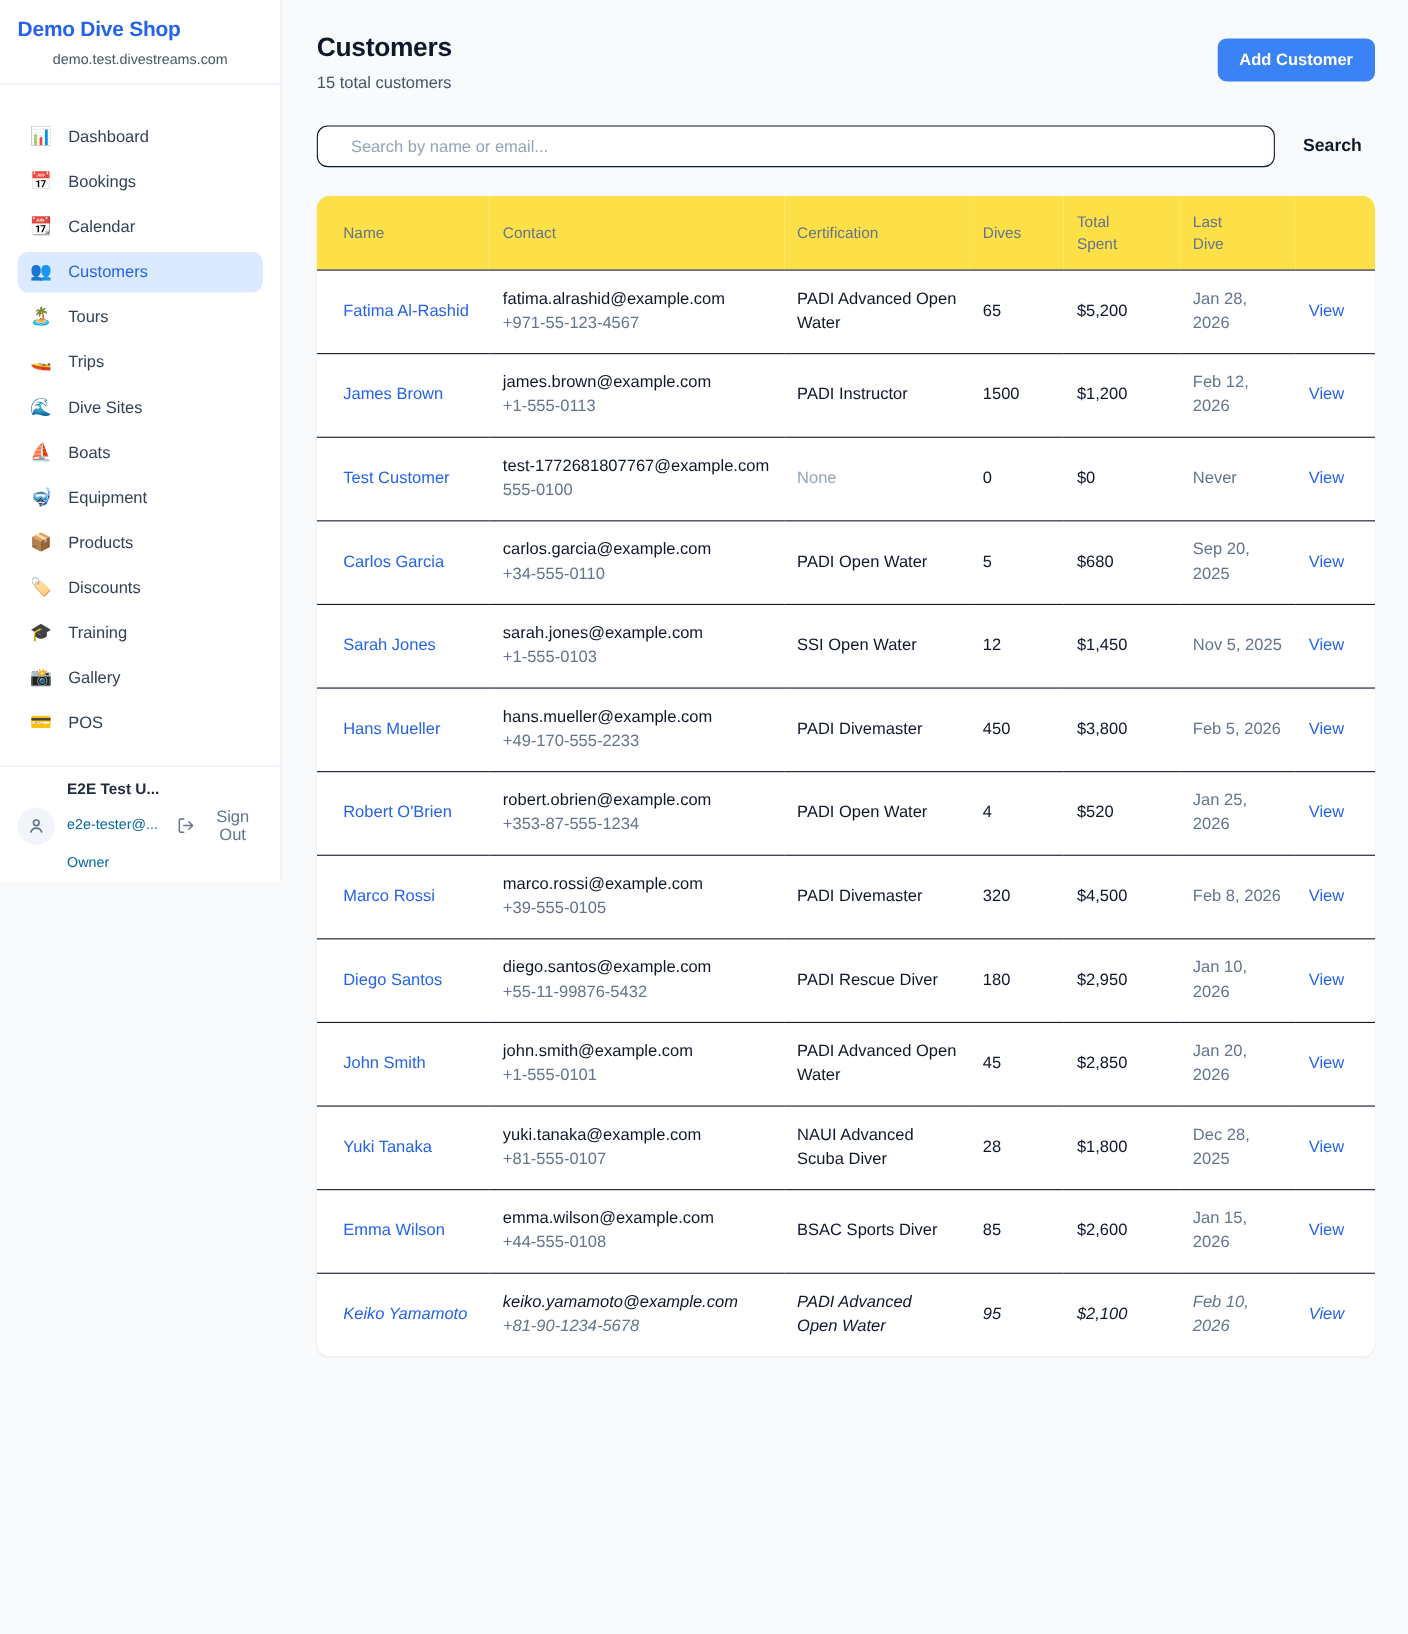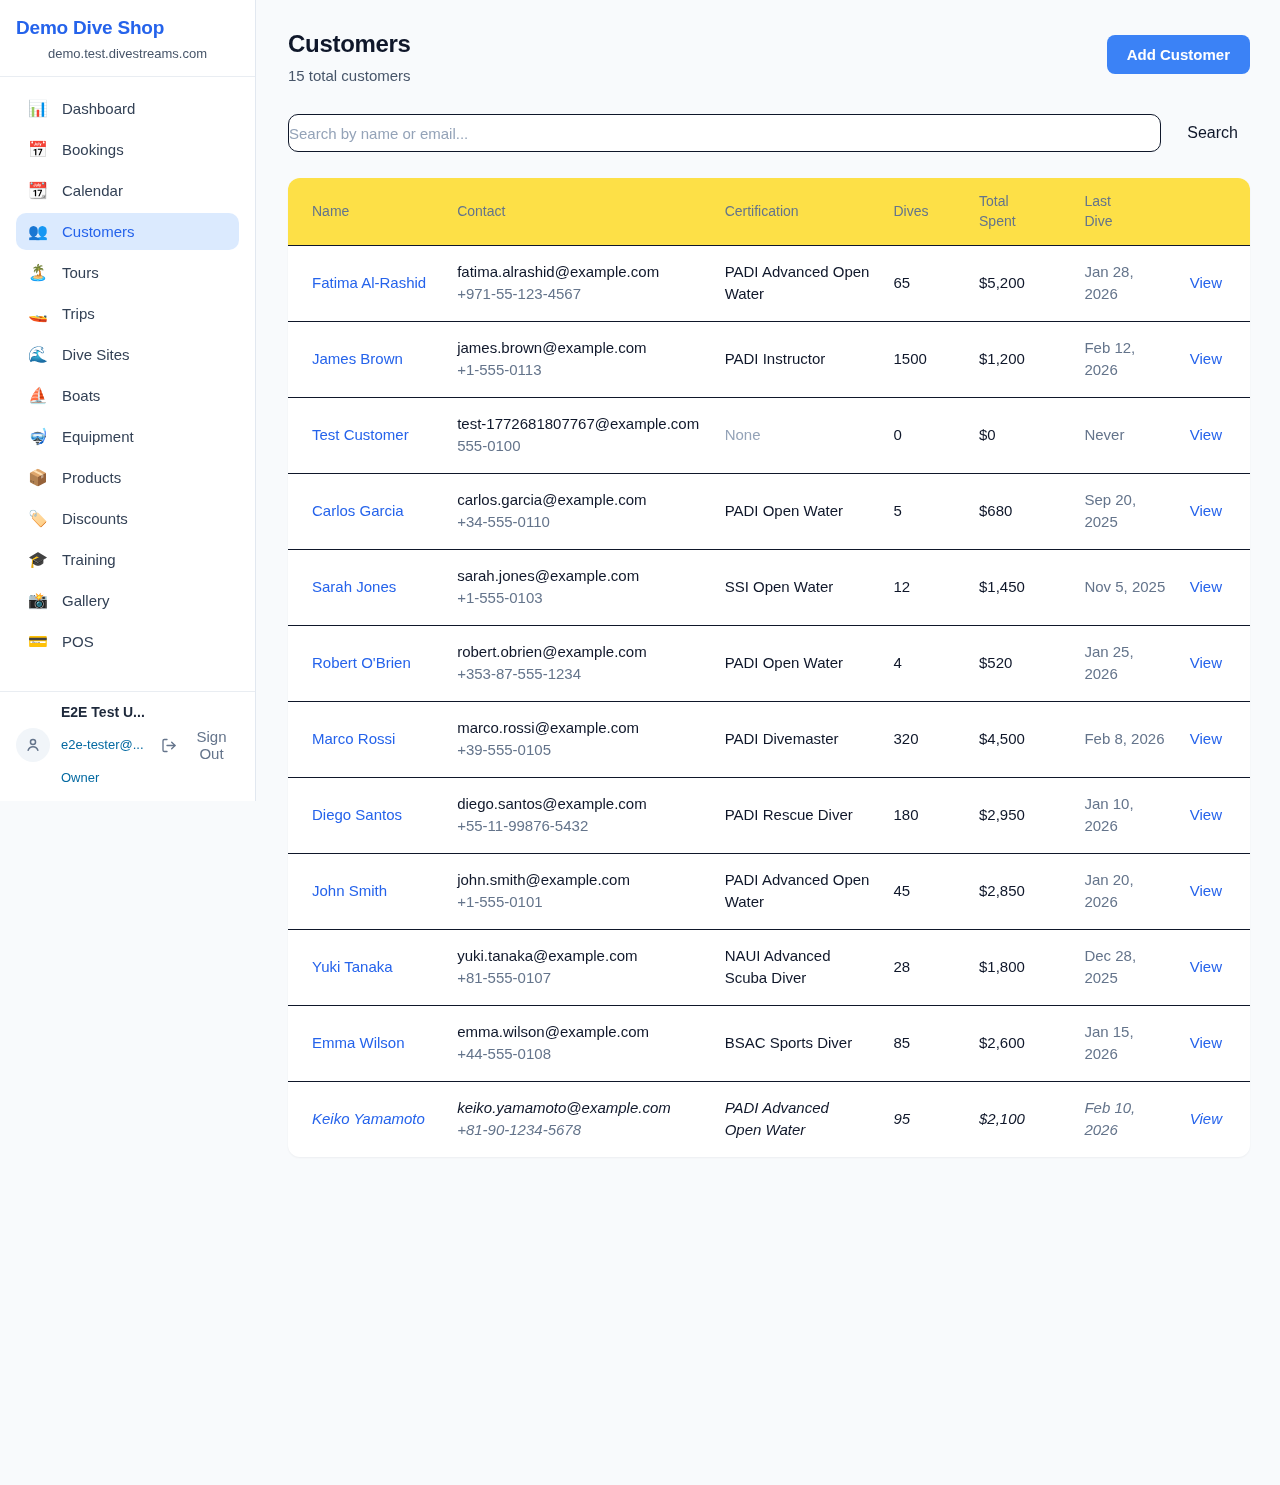--- a/index.html
+++ b/index.html
@@ -11,21 +11,21 @@
     position:relative;
     overflow:hidden;
   }
 
   
   .sidebar {
     position:absolute; left:0; top:0;
     width:256px; height:801px;
     background:#ffffff;
     border-right:1px solid #e2e8f0;
-    display:flex; flex-direction:column;
+    display:flex; flex-direction:column;gap:16px;
   }
   .sidebar-header { padding:17px 16px 15px; border-bottom:1px solid #e9edf2; }
   .shop-name { color:#2563eb; font-size:19px; font-weight:700; letter-spacing:-0.2px; }
   .shop-domain { color:#475569; font-size:13px; margin-top:7px;text-align:center; }
   .nav { padding:13px 16px 0; flex:1; }
   .nav-item {
     display:flex; align-items:center; gap:14px;
     padding:10px 12px; margin-bottom:4px;
     border-radius:10px; cursor:pointer;
     color:#334155; font-size:15px;
@@ -61,28 +61,29 @@
     background:#3b82f6; color:#ffffff;
     border:none; border-radius:8px; cursor:pointer;
     font-family:inherit; font-size:15px; font-weight:600;
     padding:11px 20px;
   }
 
   .search-row { margin-top:30px; display:flex; align-items:center; }
   .search-input {
     flex:1; height:38px;
     border:1px solid #0f172a; border-radius:10px;
-    background:#fff; padding:0 0;
+    background:#fff; padding:0 30px;
     font-family:inherit; font-size:15px; color:#0f172a; outline:none;
   }
   .search-input::placeholder { color:#94a3b8; }
   .search-btn {
     background:none; border:none; cursor:pointer;
     font-family:inherit; font-size:16px; color:#0f172a;
     padding:0 12px 0 26px;
+    font-weight:bold;
   }
 
   
   .table-card {
     margin-top:26px; margin-bottom:36px;
     background:#ffffff; border-radius:12px;
     overflow:hidden;
     box-shadow:0 1px 2px rgba(15,23,42,0.05);
   }
   table { width:100%; border-collapse:collapse; }
@@ -287,20 +288,32 @@
               <div>sarah.jones@example.com</div>
               <div class="phone">+1-555-0103</div>
             </td>
             <td><span class="cert">SSI Open Water</span></td>
             <td>12</td>
             <td>$1,450</td>
             <td class="last-dive">Nov 5, 2025</td>
             <td class="actions"><a class="view-link">View</a></td>
           </tr>
           <tr>
+            <td><a class="name-link">Hans Mueller</a></td>
+            <td>
+              <div>hans.mueller@example.com</div>
+              <div class="phone">+49-170-555-2233</div>
+            </td>
+            <td><span class="cert">PADI Divemaster</span></td>
+            <td>450</td>
+            <td>$3,800</td>
+            <td class="last-dive">Feb 5, 2026</td>
+            <td class="actions"><a class="view-link">View</a></td>
+          </tr>
+          <tr>
             <td><a class="name-link">Robert O'Brien</a></td>
             <td>
               <div>robert.obrien@example.com</div>
               <div class="phone">+353-87-555-1234</div>
             </td>
             <td><span class="cert">PADI Open Water</span></td>
             <td>4</td>
             <td>$520</td>
             <td class="last-dive">Jan 25, 2026</td>
             <td class="actions"><a class="view-link">View</a></td>

